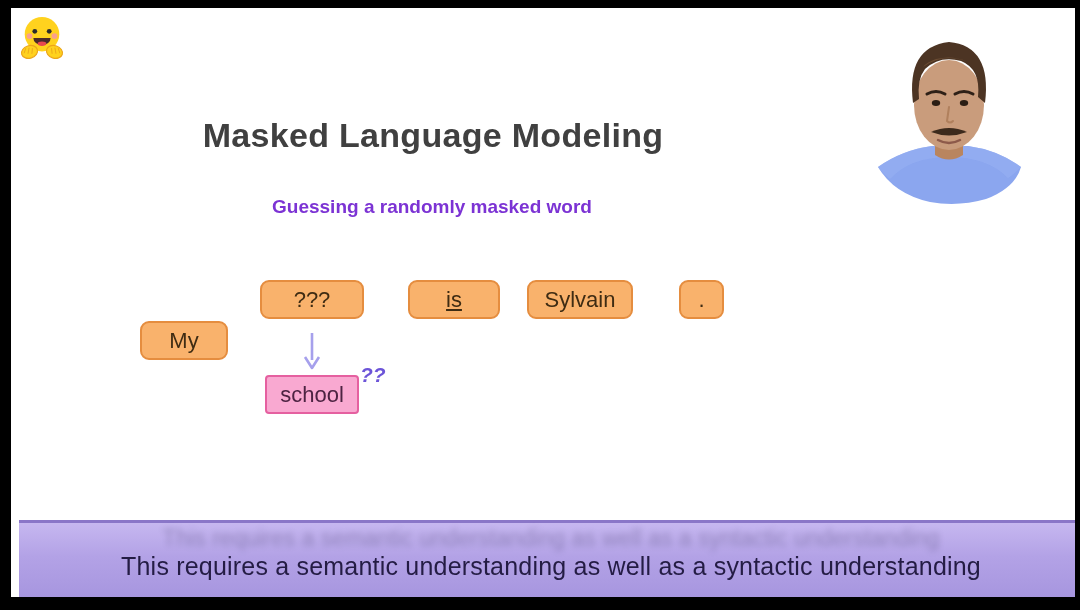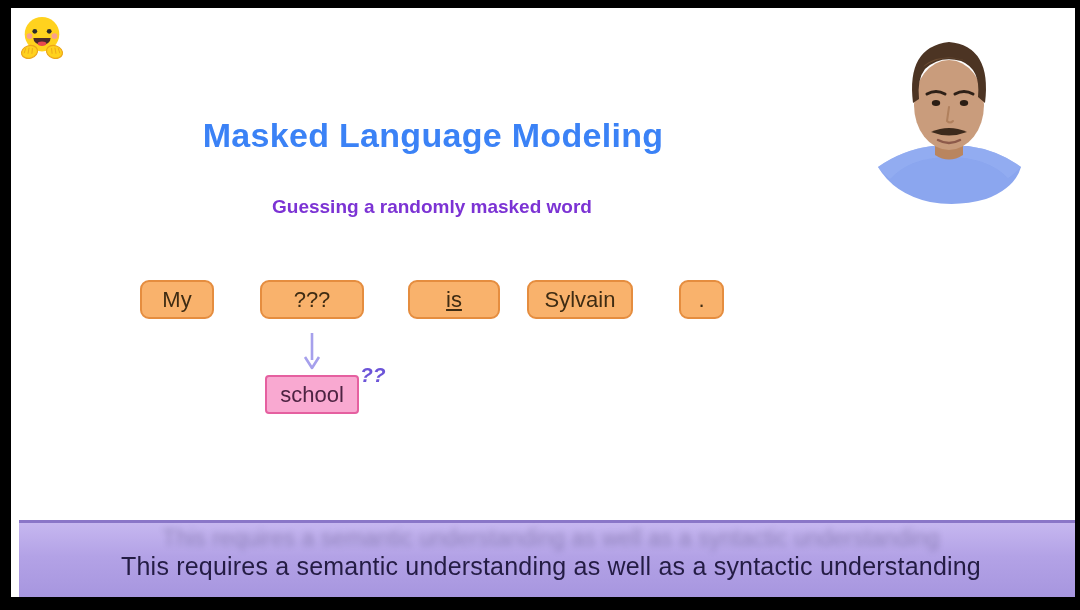--- a/index.html
+++ b/index.html
@@ -20,21 +20,21 @@
   .hf-logo {
     position: absolute;
     left: 7px; top: 6px;
     width: 48px; height: 48px;
   }
   .title {
     position: absolute;
     left: 422px; top: 108px;
     transform: translateX(-50%);
     white-space: nowrap;
-    color: #3b82f6;
+    color: #404040;
     font-size: 34px;
     font-weight: 600;
     letter-spacing: 0.3px;
   }
   .subtitle {
     position: absolute;
     left: 421px; top: 151px;
     transform: translateX(-50%);
     white-space: nowrap;
     color: #7c33d4;
@@ -48,21 +48,21 @@
     height: 39px;
     background: #f9b26c;
     border: 2px solid #e58d3f;
     border-radius: 9px;
     display: flex;
     align-items: center;
     justify-content: center;
     color: #3f2c13;
     font-size: 22px;
   }
-  .tok-0 { left: 129px; width: 74px; }
+  .tok-0 { left: 129px; width: 88px; margin-top: 41px; }
   .tok-1 { left: 249px; width: 104px; }
   .tok-2 { left: 397px; width: 92px; text-decoration: underline; }
   .tok-3 { left: 516px; width: 106px; text-align: right; }
   .tok-4 { left: 668px; width: 45px; }
   .pred-arrow {
     position: absolute;
     left: 290px; top: 324px;
     width: 22px; height: 38px;
   }
   .pred-box {

